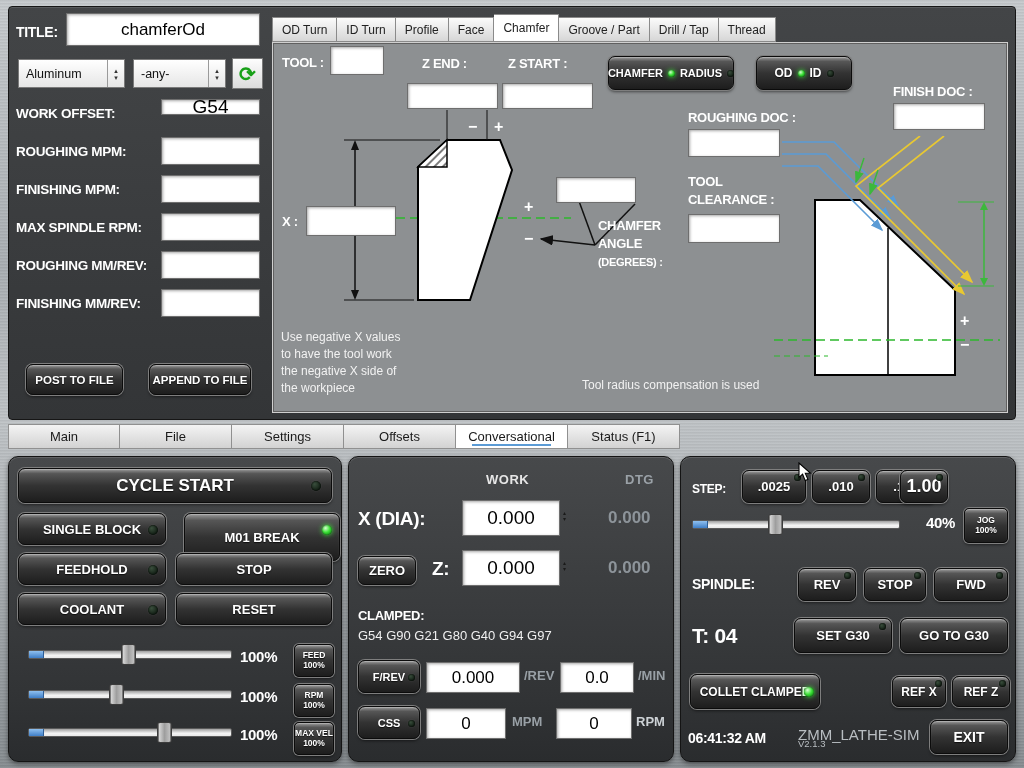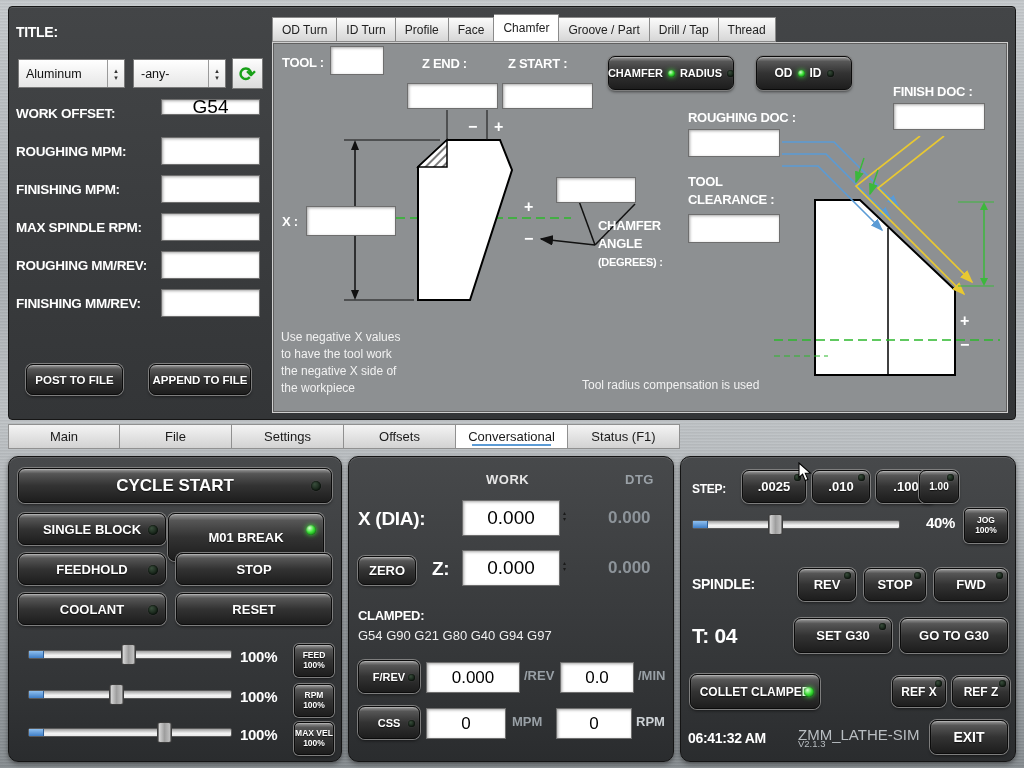--- a/index.html
+++ b/index.html
@@ -59,20 +59,21 @@
   svg{display:block;}
 </style>
 </head>
 <body>
 
 <div id="app">
 
   <div class="abs" id="top-panel"></div>
 
   <div class="abs lbl" style="left:16px;top:24px;font-size:14px;">TITLE:</div>
+  <div class="abs winput" style="left:66px;top:13px;width:194px;height:33px;font-size:17px;">chamferOd</div>
 
   <div class="abs sel" style="left:18px;top:59px;width:107px;height:29px;">
     <span class="txt">Aluminum</span>
     <span class="arr">
         <span>▴</span>
         <span>▾</span>
       </span>
   </div>
   <div class="abs sel" style="left:133px;top:59px;width:93px;height:29px;">
     <span class="txt">-any-</span>
@@ -238,21 +239,21 @@
   <div class="abs panel" style="left:8px;top:456px;width:334px;height:306px;"></div>
 
   <div class="abs btn" style="left:18px;top:513px;width:148px;height:32px;font-size:13px;">
     <span>SINGLE BLOCK</span>
     <span class="led abs" style="right:7px;top:11px;"></span>
   </div>
   <div class="abs btn" style="left:18px;top:468px;width:314px;height:35px;font-size:17px;">
     <span>CYCLE START</span>
     <span class="led abs" style="right:10px;top:12px;"></span>
   </div>
-  <div class="abs btn" style="left:168px;top:513px;width:156px;height:48px;font-size:13px;">
+  <div class="abs btn" style="left:184px;top:513px;width:156px;height:48px;font-size:13px;">
     <span>M01 BREAK</span>
     <span class="led on abs" style="right:7px;top:11px;"></span>
   </div>
   <div class="abs btn" style="left:18px;top:553px;width:148px;height:32px;font-size:13px;border-radius:8px;">
     <span>FEEDHOLD</span>
     <span class="led abs" style="right:7px;top:11px;"></span>
   </div>
   <div class="abs btn" style="left:176px;top:553px;width:156px;height:32px;font-size:13px;">STOP</div>
   <div class="abs btn" style="left:18px;top:593px;width:148px;height:32px;font-size:13px;">
     <span>COOLANT</span>
@@ -341,21 +342,21 @@
     <span class="led sm abs" style="right:4px;top:3px;"></span>
   </div>
   <div class="abs btn" style="left:812px;top:470px;width:58px;height:33px;font-size:13px;">
     <span>.010</span>
     <span class="led sm abs" style="right:4px;top:3px;"></span>
   </div>
   <div class="abs btn" style="left:876px;top:470px;width:60px;height:33px;font-size:13px;">
     <span>.100</span>
     <span class="led sm abs" style="right:4px;top:3px;"></span>
   </div>
-  <div class="abs btn" style="left:919px;top:470px;width:40px;height:33px;font-size:10px;">
+  <div class="abs btn" style="left:900px;top:470px;width:48px;height:33px;font-size:18px;">
     <span>1.00</span>
     <span class="led sm abs" style="right:4px;top:3px;"></span>
   </div>
 
   <div class="abs slider" style="left:692px;top:520px;width:208px;">
     <div class="cap"></div>
     <div class="thumb" style="left:75px;"></div>
   </div>
   <div class="abs lbl" style="left:926px;top:514px;font-size:15px;">40%</div>
   <div class="abs btn btn2" style="left:964px;top:508px;width:44px;height:35px;">

